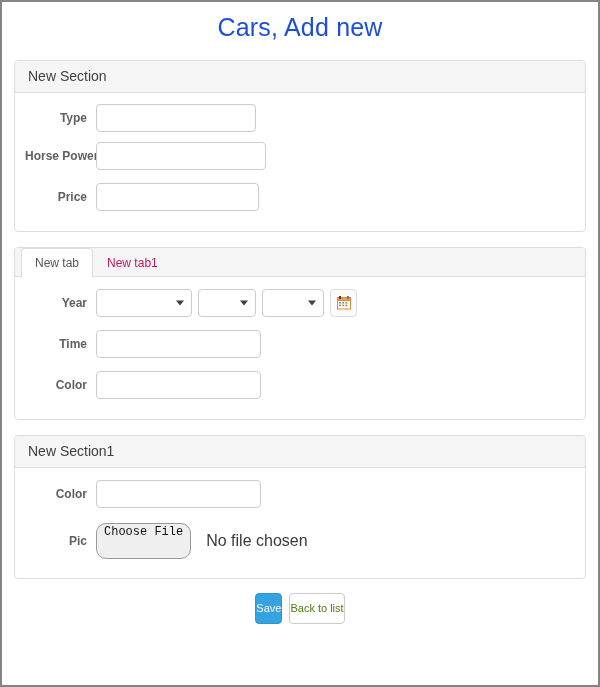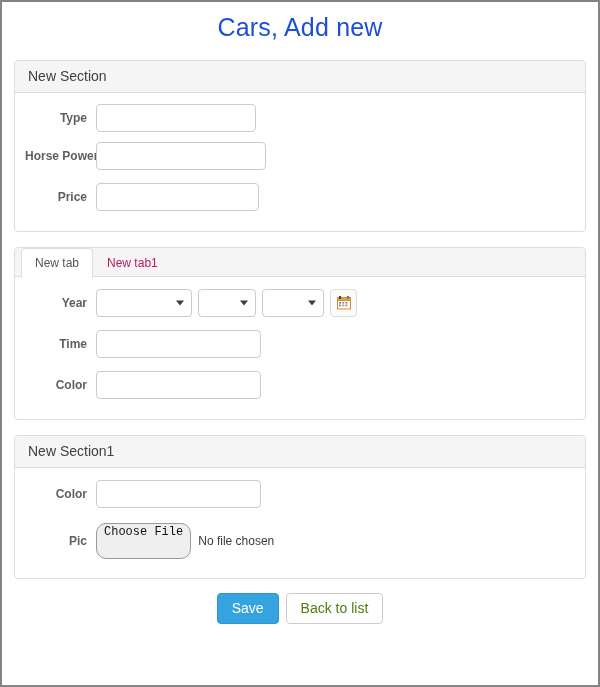--- a/index.html
+++ b/index.html
@@ -161,36 +161,36 @@
     background: #efefef;
     border-radius: 10px;
     padding: 1px 7px 18px 7px;
     font-size: 12px;
     color: #111;
     font-family: Liberation Mono, monospace;
     cursor: pointer;
     line-height: 15px;
   }
   .file-status {
-    margin-left: 7px;
+    margin-left: 15px;
     color: #3a3a3a;
-    font-size: 12px;
+    font-size: 16px;
   }
   
   .btn-row {
     display: flex;
     justify-content: center;
     gap: 7px;
     margin-top: 14px;
   }
   .btn {
-    font-size: 14px;
+    font-size: 11px;
     font-family: "Liberation Sans", sans-serif;
     border-radius: 4px;
-    padding: 7px 14px;
+    padding: 7px 0;
     cursor: pointer;
     line-height: 15px;
   }
   .btn-primary {
     background: #34a3e0;
     border: 1px solid #2b96d2;
     color: #ffffff;
   }
   .btn-default {
     background: #ffffff;

